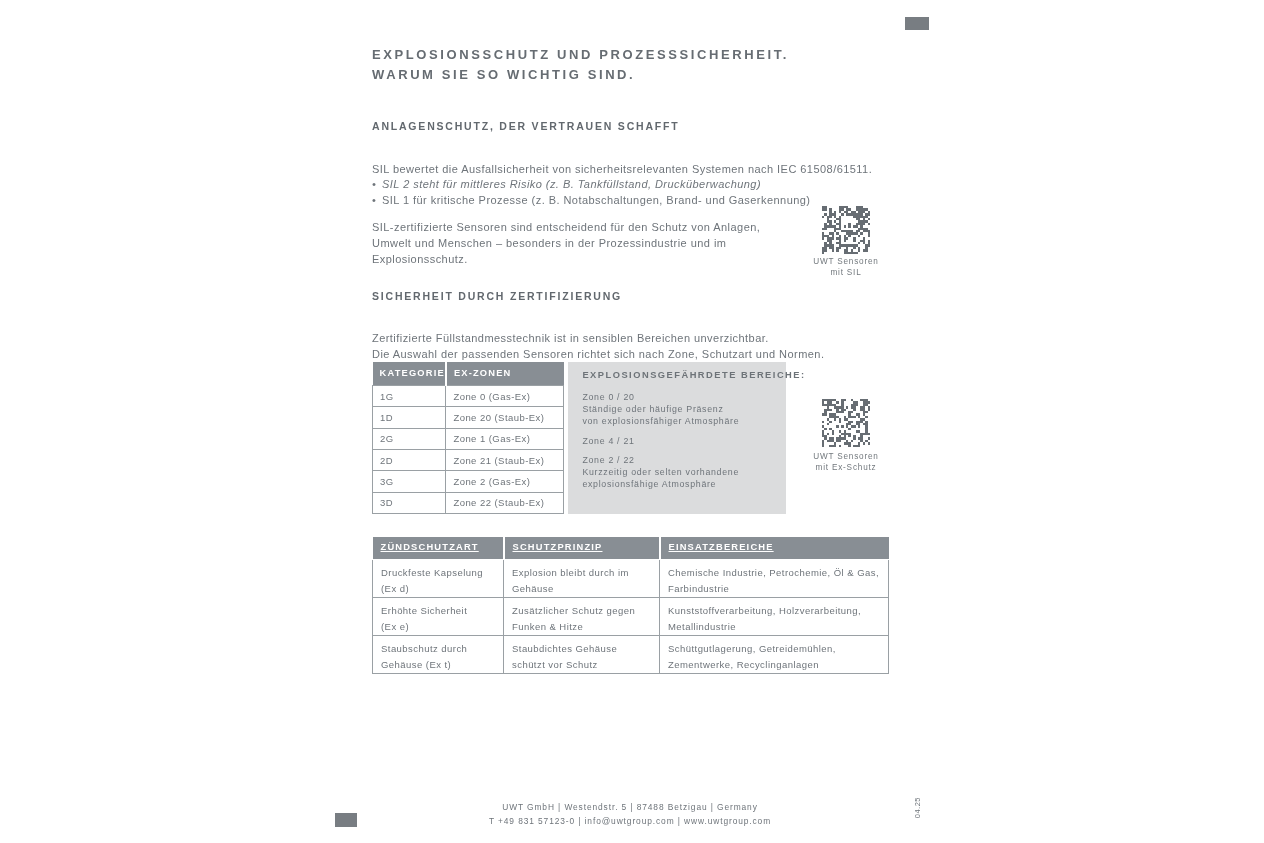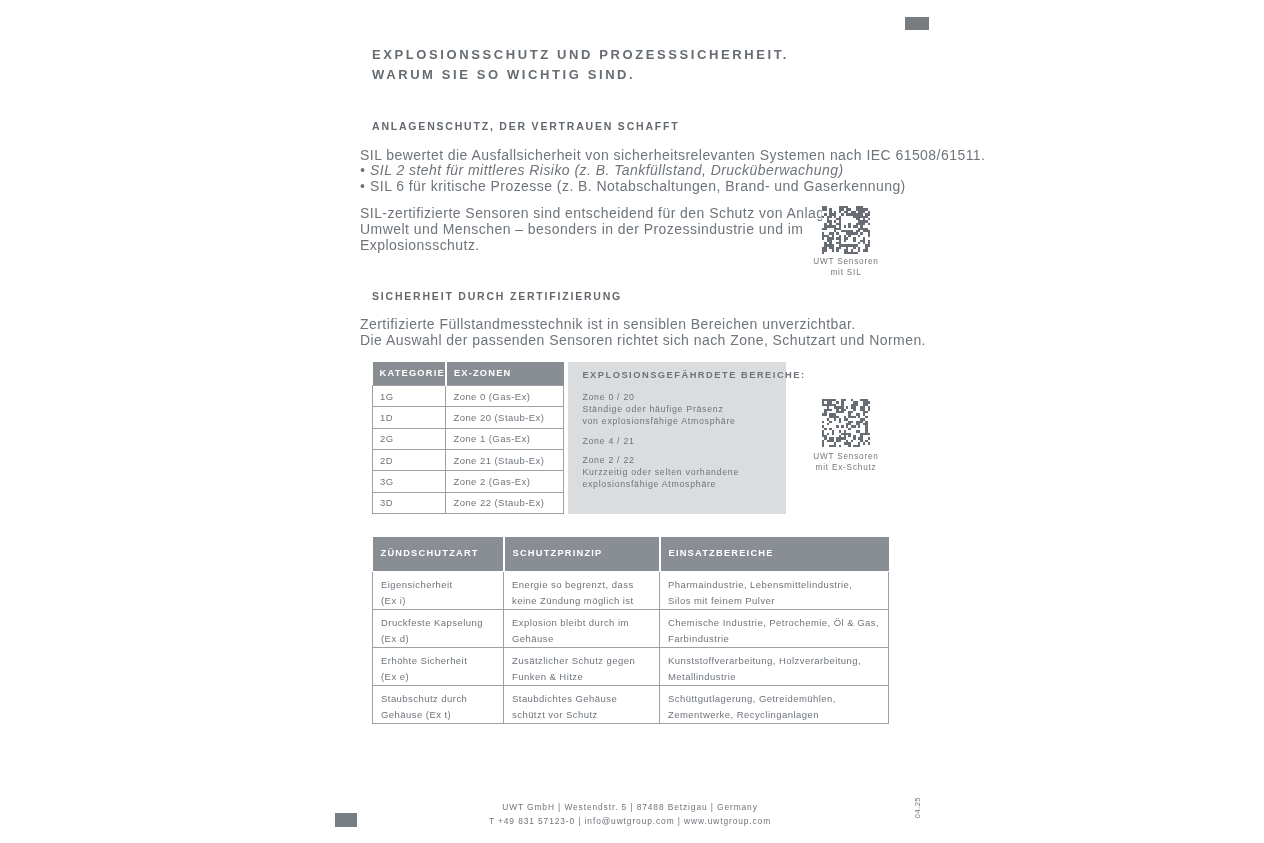--- a/index.html
+++ b/index.html
@@ -15,22 +15,22 @@
 
   
   .doc-title { position:absolute; left:372px; font-size:13px; font-weight:bold;
     letter-spacing:2.6px; color:#666c72; white-space:nowrap; }
   .title-l1 { top:47px; }
   .title-l2 { top:67px; }
   .sec-heading { position:absolute; left:372px; font-size:10.5px; font-weight:bold;
     letter-spacing:1.8px; color:#62686e; white-space:nowrap; }
 
   
-  .body-line { position:absolute; left:360px; font-size:14px; letter-spacing:0.45px;
-    color:#6e747a; white-space:nowrap; }
+  .body-line { position:absolute; left:372px; font-size:11px; letter-spacing:0.45px;
+    color:#6e747a; white-space:nowrap;margin-top:16px; }
   .bullet-line .dot { display:inline-block; width:10px; }
 
   
   .qr { position:absolute; width:48px; height:48px; background:#fff; }
   .qr i { position:absolute; width:2.4px; height:2.4px; background:#676d73; }
   .qr-caption { position:absolute; width:110px; text-align:center; font-size:8.2px;
     letter-spacing:0.8px; color:#72787d; white-space:nowrap; }
 
   
   .zones-wrap { position:absolute; left:372px; top:362px; display:flex; }
@@ -54,22 +54,22 @@
   .panel-group { margin-bottom:7px; }
   .panel-zone { font-size:8.8px; letter-spacing:0.7px; color:#6e747a; line-height:12.2px; }
   .panel-desc { font-size:8.8px; letter-spacing:0.7px; color:#6e747a;
     line-height:12.2px; white-space:pre-line; }
 
   
   .ptab-wrap { position:absolute; left:372px; top:537px; }
   table.ptab { border-collapse:collapse; }
   table.ptab th {
     background:#888e94; color:#ffffff; font-size:9.3px; font-weight:bold;
-    letter-spacing:1.2px; text-align:left; padding:0 0 1px 8px; height:34px;
-    border-right:2px solid #ffffff; border-bottom:1px solid #ffffff;
+    letter-spacing:1.2px; text-align:left; padding:0 0 1px 8px; height:22px;
+    border-right:2px solid #ffffff; border-bottom:1px solid #ffffff;text-decoration:underline;
   }
   table.ptab th:last-child { border-right:none; }
   table.ptab td {
     border:1px solid #9aa0a4; font-size:9.5px; letter-spacing:0.45px;
     color:#6e747a; padding:5px 8px 0 8px; height:37px; vertical-align:top;
     line-height:16px; white-space:pre-line; background:#fff;
   }
   .pcol1 { width:131px; } .pcol2 { width:156px; } .pcol3 { width:229px; }
 
   
@@ -87,21 +87,21 @@
 <div class="page">
 
   <div class="mark mark-top-right"></div>
 
   <div class="doc-title title-l1">EXPLOSIONSSCHUTZ UND PROZESSSICHERHEIT.</div>
   <div class="doc-title title-l2">WARUM SIE SO WICHTIG SIND.</div>
 
   <div class="sec-heading" style="top:120px;">ANLAGENSCHUTZ, DER VERTRAUEN SCHAFFT</div>
   <div class="body-line" style="top:147px;">SIL bewertet die Ausfallsicherheit von sicherheitsrelevanten Systemen nach IEC 61508/61511.</div>
   <div class="body-line bullet-line" style="top:162px;font-style:italic;"><span class="dot">•</span><span>SIL 2 steht für mittleres Risiko (z. B. Tankfüllstand, Drucküberwachung)</span></div>
-  <div class="body-line bullet-line" style="top:178px;"><span class="dot">•</span><span>SIL 6 für kritische Prozesse (z. B. Notabschaltungen, Brand- und Gaserkennung)</span></div>
+  <div class="body-line bullet-line" style="top:178px;"><span class="dot">•</span><span>SIL 1 für kritische Prozesse (z. B. Notabschaltungen, Brand- und Gaserkennung)</span></div>
 
   <div class="body-line" style="top:205px;">SIL-zertifizierte Sensoren sind entscheidend für den Schutz von Anlagen,</div>
   <div class="body-line" style="top:221px;">Umwelt und Menschen – besonders in der Prozessindustrie und im</div>
   <div class="body-line" style="top:237px;">Explosionsschutz.</div>
 
   <div class="qr" style="left:822px; top:206px;">
       <i style="left:0px;top:0px"></i>
       <i style="left:2.4px;top:0px"></i>
       <i style="left:16.8px;top:0px"></i>
       <i style="left:19.2px;top:0px"></i>
@@ -340,21 +340,21 @@
         <td>Zone 22 (Staub-Ex)</td>
       </tr>
     </tbody>
       </table>
 
     <div class="zones-panel">
       <div class="panel-heading">EXPLOSIONSGEFÄHRDETE BEREICHE:</div>
       <div class="panel-group">
         <div class="panel-zone">Zone 0 / 20</div>
         <div class="panel-desc">Ständige oder häufige Präsenz
-von explosionsfähige Atmosphäre</div>
+von explosionsfähiger Atmosphäre</div>
       </div>
       <div class="panel-group">
         <div class="panel-zone">Zone 4 / 21</div>
       </div>
       <div class="panel-group">
         <div class="panel-zone">Zone 2 / 22</div>
         <div class="panel-desc">Kurzzeitig oder selten vorhandene
 explosionsfähige Atmosphäre</div>
       </div>
     </div>
@@ -547,28 +547,20 @@
 
   <div class="ptab-wrap">
     <table class="ptab">
       <tbody>
           <tr>
         <th class="pcol1">ZÜNDSCHUTZART</th>
         <th class="pcol2">SCHUTZPRINZIP</th>
         <th class="pcol3">EINSATZBEREICHE</th>
       </tr>
       <tr>
-        <td>Eigensicherheit
-(Ex i)</td>
-        <td>Energie so begrenzt, dass
-keine Zündung möglich ist</td>
-        <td>Pharmaindustrie, Lebensmittelindustrie,
-Silos mit feinem Pulver</td>
-      </tr>
-      <tr>
         <td>Druckfeste Kapselung
 (Ex d)</td>
         <td>Explosion bleibt durch im
 Gehäuse</td>
         <td>Chemische Industrie, Petrochemie, Öl &amp; Gas,
 Farbindustrie</td>
       </tr>
       <tr>
         <td>Erhöhte Sicherheit
 (Ex e)</td>

